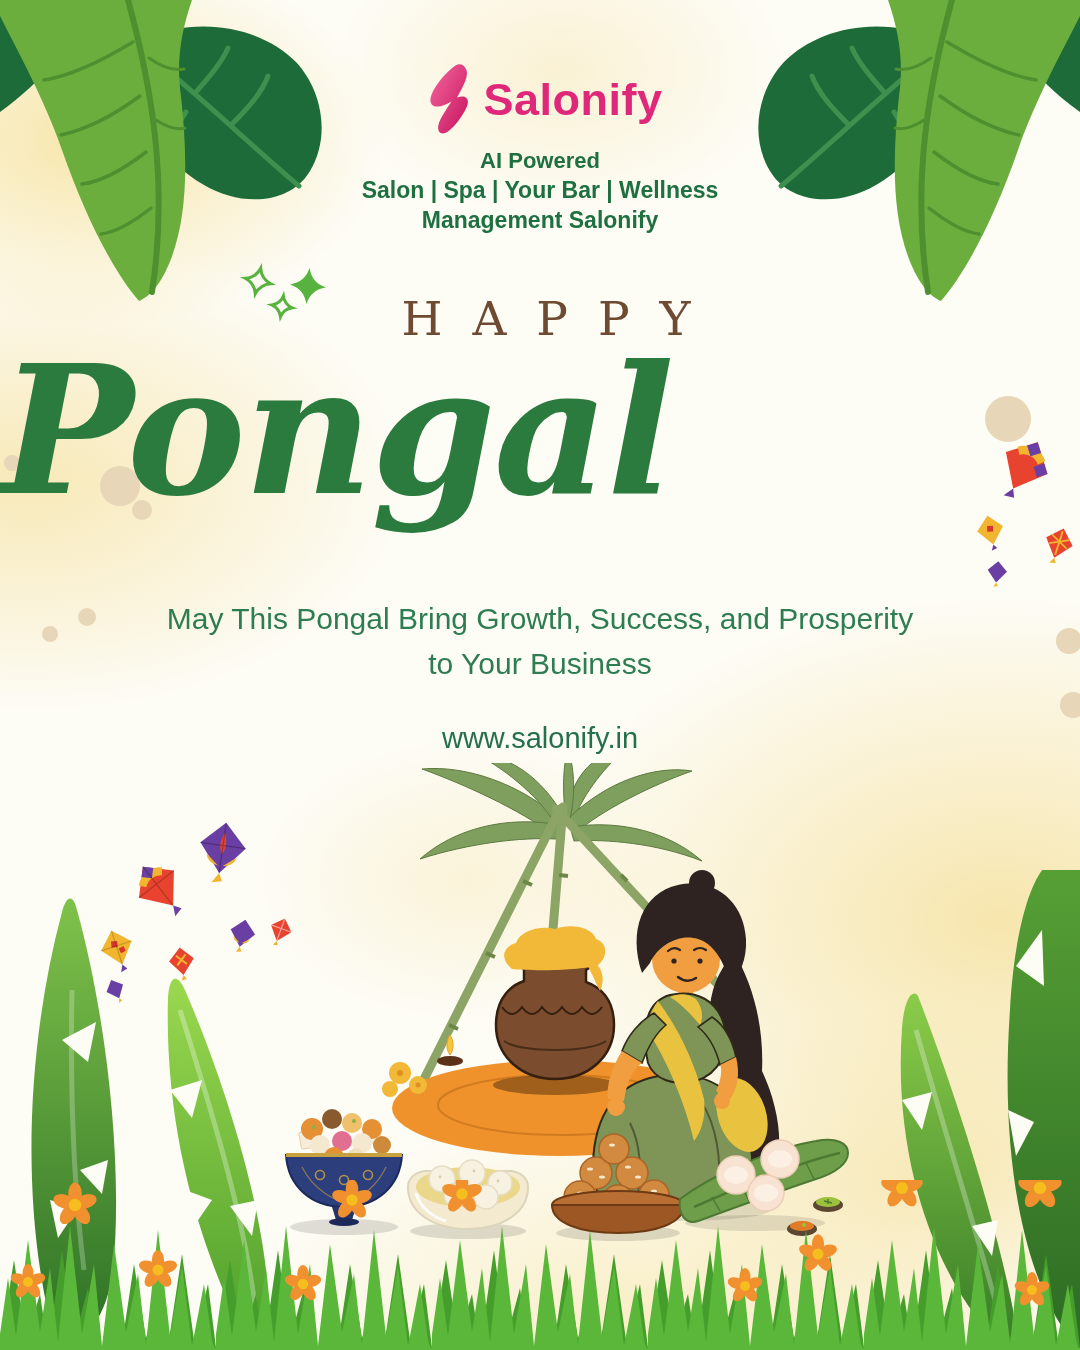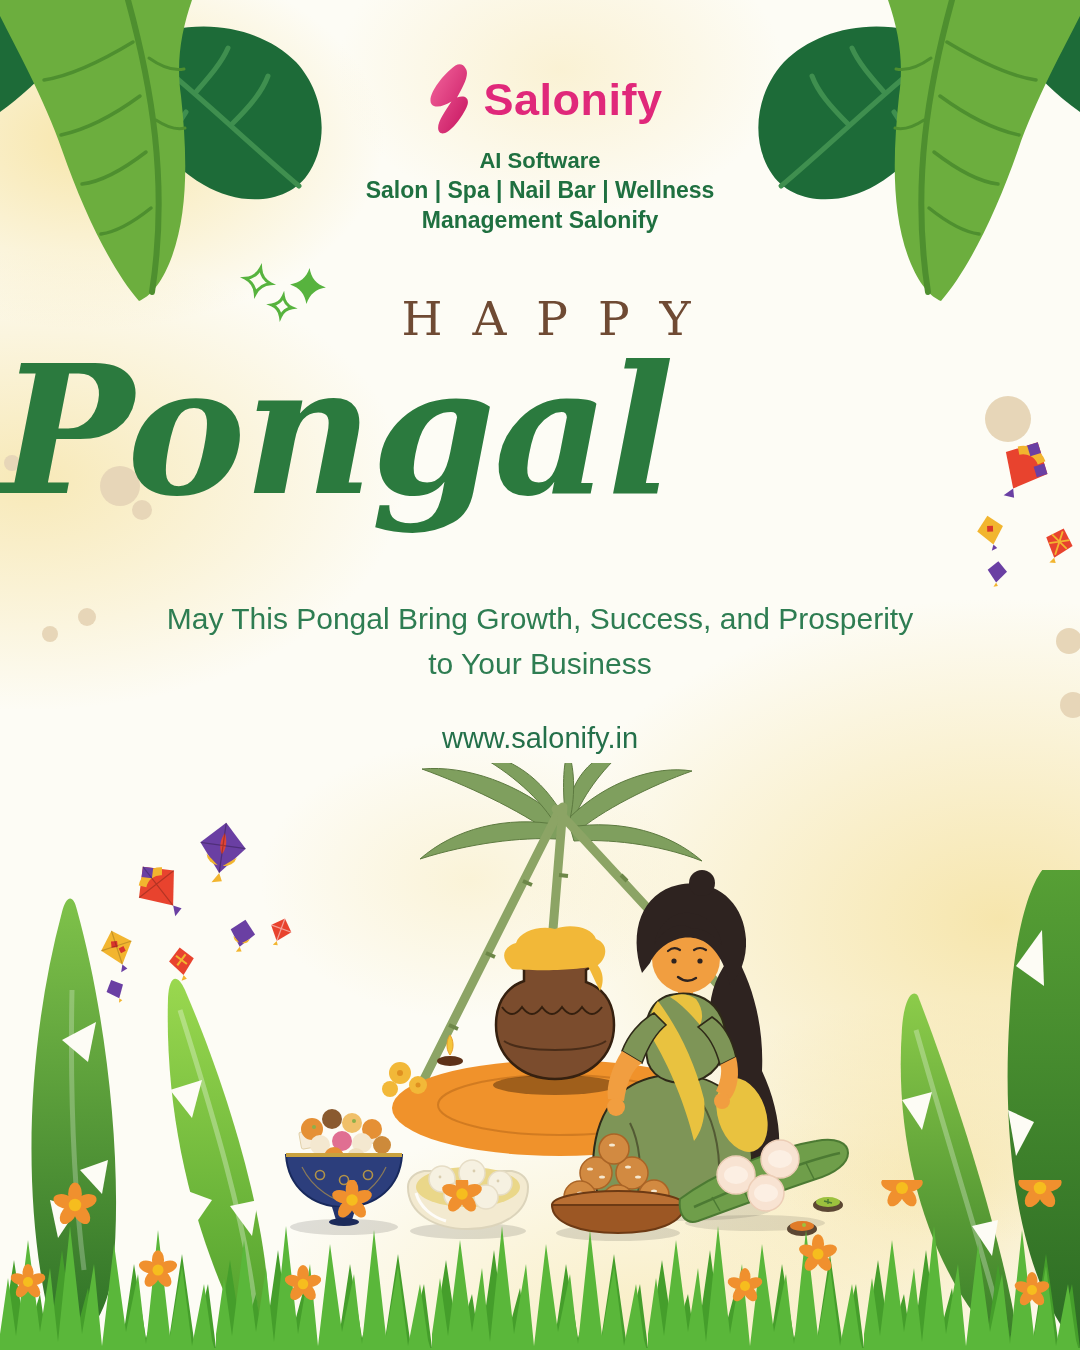--- a/index.html
+++ b/index.html
@@ -110,22 +110,22 @@
           <linearGradient id="boltg" x1="0" y1="0" x2="1" y2="1">
             <stop offset="0" stop-color="#f4679e"></stop>
               <stop offset="1" stop-color="#c6135f"></stop>
           </linearGradient>
         </defs>
         <path d="M48,3 C30,16 12,42 18,51 C22,57 34,54 43,48 C34,62 22,78 28,86 C35,94 53,74 62,55 C67,44 60,39 50,43 C57,30 66,15 61,7 C58,1 53,0 48,3 Z" fill="url(#boltg)"></path>
       </svg>
       <span class="logo-text">Salonify</span>
     </div>
     <div class="tagline">
-      <div class="t1">AI Software</div>
-      <div>Salon | Spa | Nail Bar | Wellness</div>
+      <div class="t1">AI Powered</div>
+      <div>Salon | Spa | Your Bar | Wellness</div>
       <div>Management Salonify</div>
     </div>
   </div>
 
   <svg class="abs z5" style="left:238px;top:262px;" width="100" height="72" viewBox="0 0 100 72">
     <g stroke="#57b33e" stroke-width="3" fill="none">
       <path d="M20,6 C22,13 26,17 33,19 C26,21 22,25 20,32 C18,25 14,21 7,19 C14,17 18,13 20,6 Z" transform="rotate(12 20 19)"></path>
       <path d="M44,34 C45.6,39.6 48.8,42.8 54.4,44.4 C48.8,46 45.6,49.2 44,54.8 C42.4,49.2 39.2,46 33.6,44.4 C39.2,42.8 42.4,39.6 44,34 Z" transform="rotate(8 44 44)"></path>
     </g>
     <path d="M70,6 C72.5,16 78,21.5 88,24 C78,26.5 72.5,32 70,42 C67.5,32 62,26.5 52,24 C62,21.5 67.5,16 70,6 Z" fill="#57b33e" transform="rotate(5 70 24)"></path>

